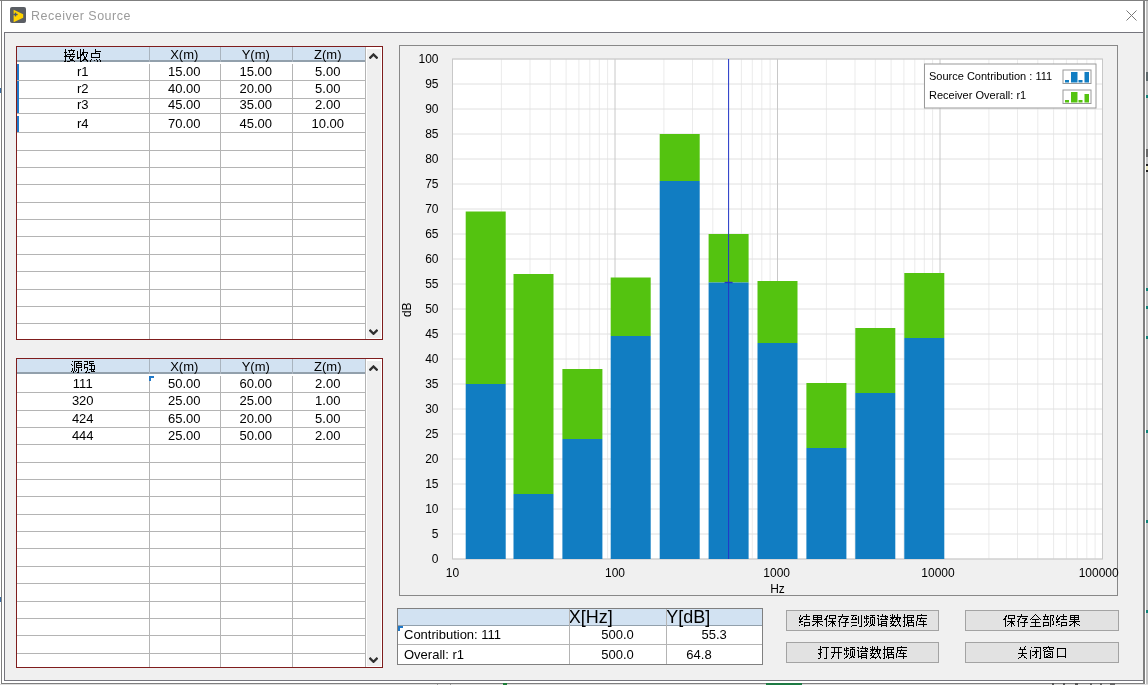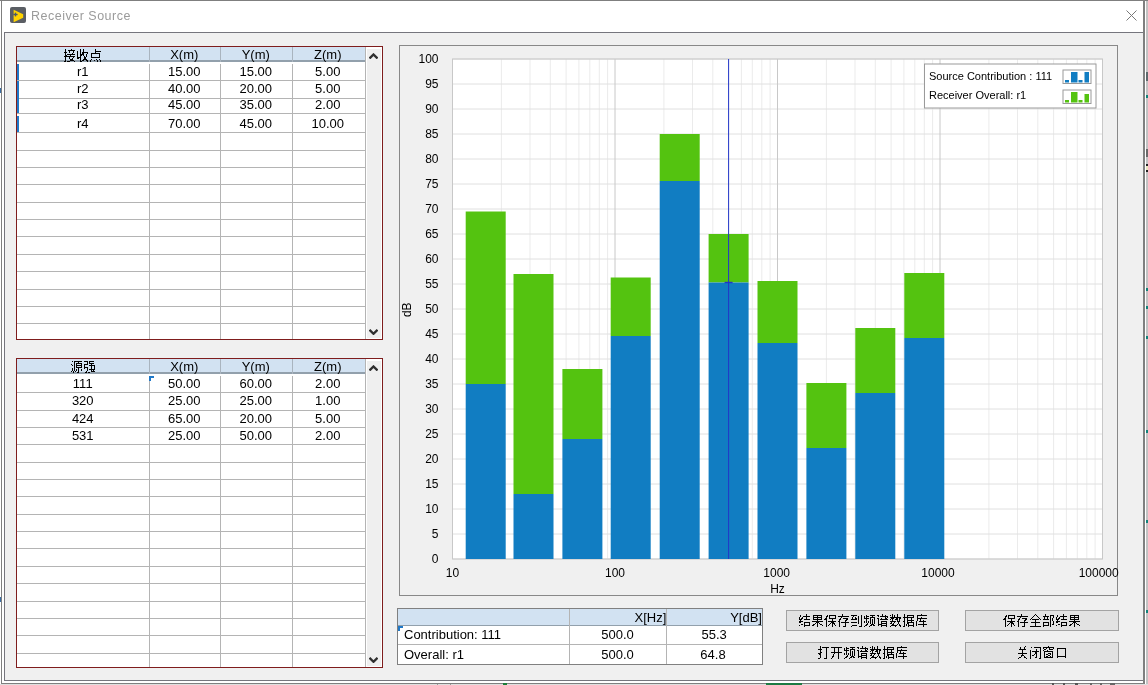--- a/index.html
+++ b/index.html
@@ -14,21 +14,21 @@
 .cols{position:absolute;left:0;width:100%}
 .trow{position:absolute;left:0;width:347.5px;height:17.35px;border-bottom:1px solid #b4b4b4}
 .cell{position:absolute;top:0;height:16px;line-height:16px;text-align:center;font-size:13px;color:#000}
 .tick{position:absolute;left:0;top:0;width:2px;height:16.35px;background:#1f78c8}
 .sba{position:absolute}
 .sbstrip{position:absolute;left:347.5px;top:0;width:17.5px;background:#fff;border-left:1px solid #b4b4b4}
 .sbtrack{position:absolute;left:1.5px;top:1.5px;width:13.5px;background:#efefef}
 #chartpanel{position:absolute;left:399px;top:45px;width:719px;height:551px;border:1px solid #888;background:#f0f0f0}
 #btbl{position:absolute;left:397px;top:608px;width:366px;height:57px;border:1px solid #808080;background:#fff}
 .bhead{position:absolute;left:0;top:0;width:100%;height:17px;background:#d2e2f2;border-bottom:1px solid #92a0ac}
-.bhc{position:absolute;top:0;height:33px;line-height:17px;text-align:right;font-size:13px}
+.bhc{position:absolute;top:0;height:33px;line-height:17px;text-align:left;font-size:18px}
 .bvl{position:absolute;top:0;width:1px;height:55px;background:#b4b4b4}
 .brow{position:absolute;left:0;width:100%;border-bottom:1px solid #b4b4b4}
 .bc1{position:absolute;left:6px;top:0;height:18px;line-height:18px;font-size:13px}
 .bcv{position:absolute;top:0;height:18px;line-height:18px;text-align:center;font-size:13px}
 .bmark{position:absolute;left:0;top:0;width:5px;height:5px;border-left:2px solid #1f78c8;border-top:2px solid #1f78c8}
 .btn{position:absolute;background:#e2e2e2;border:1px solid #a3a3a3;display:flex;align-items:center;justify-content:center}
 #rightstrip{position:absolute;left:1146px;top:1px;width:2px;height:684px;background:#c2c2c2}
 #botstrip{position:absolute;left:0;top:684px;width:1148px;height:1px;background:#dedede}
 .speck{position:absolute}
 </style></head><body>
@@ -155,21 +155,21 @@
       <div class="cell" style="left:203px;width:71.5px">25.00</div>
       <div class="cell" style="left:274.5px;width:72.5px">1.00</div>
     </div>
     <div class="trow" style="top:51.70px">
       <div class="cell" style="left:0px;width:131.5px">424</div>
       <div class="cell" style="left:131.5px;width:71.5px">65.00</div>
       <div class="cell" style="left:203px;width:71.5px">20.00</div>
       <div class="cell" style="left:274.5px;width:72.5px">5.00</div>
     </div>
     <div class="trow" style="top:69.05px">
-      <div class="cell" style="left:0px;width:131.5px">531</div>
+      <div class="cell" style="left:0px;width:131.5px">444</div>
       <div class="cell" style="left:131.5px;width:71.5px">25.00</div>
       <div class="cell" style="left:203px;width:71.5px">50.00</div>
       <div class="cell" style="left:274.5px;width:72.5px">2.00</div>
     </div>
     <div class="trow" style="top:86.40px"></div>
     <div class="trow" style="top:103.75px"></div>
     <div class="trow" style="top:121.10px"></div>
     <div class="trow" style="top:138.45px"></div>
     <div class="trow" style="top:155.80px"></div>
     <div class="trow" style="top:173.15px"></div>
@@ -321,21 +321,21 @@
     <div class="bvl" style="left:268.3px"></div>
     <div class="brow" style="top:17px;height:18.5px">
       <div class="bmark"></div>
       <div class="bc1">Contribution: 111</div>
       <div class="bcv" style="left:170.8px;width:97.5px">500.0</div>
       <div class="bcv" style="left:268.3px;width:95.7px">55.3</div>
     </div>
     <div class="brow" style="top:36.5px;height:18.5px;border-bottom:none">
       <div class="bc1">Overall: r1</div>
       <div class="bcv" style="left:170.8px;width:97.5px">500.0</div>
-      <div class="bcv" style="left:279px;width:72px">64.8</div>
+      <div class="bcv" style="left:265px;width:72px">64.8</div>
     </div>
   </div>
 <div class="btn" style="left:786px;top:610px;width:153px;height:21px">
     <div class="cjkc">
       <svg width="130" height="13" viewBox="0 0 130 13" style="display:block">
         <g>
           <path d="M8 0h1v1h-1zM44 0h1v1h-1zM84 0h1v1h-1zM94 0h1v1h-1zM99 0h1v1h-1zM106 0h1v1h-1zM123 0h1v1h-1zM2 1h1v1h-1zM8 1h1v1h-1zM15 1h9v1h-9zM29 1h1v1h-1zM31 1h7v1h-7zM44 1h1v1h-1zM53 1h6v1h-6zM63 1h1v1h-1zM68 1h1v1h-1zM72 1h5v1h-5zM79 1h2v1h-2zM84 1h1v1h-1zM87 1h1v1h-1zM92 1h1v1h-1zM94 1h1v1h-1zM96 1h1v1h-1zM99 1h1v1h-1zM106 1h1v1h-1zM109 1h7v1h-7zM119 1h10v1h-10zM2 2h1v1h-1zM5 2h7v1h-7zM15 2h1v1h-1zM19 2h1v1h-1zM23 2h1v1h-1zM28 2h2v1h-2zM31 2h1v1h-1zM37 2h1v1h-1zM40 2h11v1h-11zM55 2h1v1h-1zM60 2h1v1h-1zM63 2h1v1h-1zM66 2h1v1h-1zM68 2h3v1h-3zM74 2h1v1h-1zM80 2h1v1h-1zM82 2h8v1h-8zM94 2h1v1h-1zM96 2h1v1h-1zM99 2h1v1h-1zM106 2h1v1h-1zM109 2h1v1h-1zM115 2h1v1h-1zM119 2h1v1h-1zM1 3h1v1h-1zM4 3h1v1h-1zM8 3h1v1h-1zM15 3h9v1h-9zM28 3h1v1h-1zM31 3h1v1h-1zM37 3h1v1h-1zM43 3h1v1h-1zM54 3h1v1h-1zM57 3h1v1h-1zM60 3h1v1h-1zM63 3h1v1h-1zM66 3h1v1h-1zM68 3h1v1h-1zM72 3h5v1h-5zM87 3h1v1h-1zM89 3h1v1h-1zM92 3h11v1h-11zM105 3h11v1h-11zM119 3h1v1h-1zM123 3h1v1h-1zM1 4h1v1h-1zM3 4h2v1h-2zM8 4h1v1h-1zM15 4h1v1h-1zM19 4h1v1h-1zM23 4h1v1h-1zM27 4h2v1h-2zM31 4h7v1h-7zM42 4h1v1h-1zM45 4h5v1h-5zM54 4h1v1h-1zM57 4h2v1h-2zM60 4h1v1h-1zM63 4h1v1h-1zM66 4h5v1h-5zM72 4h1v1h-1zM76 4h1v1h-1zM79 4h2v1h-2zM83 4h1v1h-1zM87 4h2v1h-2zM93 4h3v1h-3zM98 4h2v1h-2zM101 4h2v1h-2zM106 4h1v1h-1zM109 4h1v1h-1zM113 4h1v1h-1zM119 4h10v1h-10zM1 5h3v1h-3zM6 5h6v1h-6zM15 5h9v1h-9zM26 5h3v1h-3zM34 5h1v1h-1zM41 5h2v1h-2zM48 5h2v1h-2zM53 5h6v1h-6zM60 5h1v1h-1zM63 5h1v1h-1zM68 5h1v1h-1zM72 5h1v1h-1zM74 5h1v1h-1zM76 5h1v1h-1zM80 5h1v1h-1zM82 5h8v1h-8zM92 5h1v1h-1zM94 5h1v1h-1zM97 5h3v1h-3zM101 5h1v1h-1zM106 5h1v1h-1zM109 5h1v1h-1zM113 5h1v1h-1zM119 5h1v1h-1zM122 5h1v1h-1zM2 6h1v1h-1zM19 6h1v1h-1zM28 6h1v1h-1zM34 6h1v1h-1zM41 6h1v1h-1zM47 6h2v1h-2zM60 6h1v1h-1zM63 6h1v1h-1zM68 6h1v1h-1zM72 6h1v1h-1zM74 6h1v1h-1zM76 6h1v1h-1zM80 6h1v1h-1zM94 6h1v1h-1zM99 6h1v1h-1zM101 6h1v1h-1zM106 6h1v1h-1zM109 6h7v1h-7zM119 6h1v1h-1zM122 6h1v1h-1zM125 6h1v1h-1zM1 7h4v1h-4zM14 7h11v1h-11zM28 7h1v1h-1zM30 7h8v1h-8zM40 7h2v1h-2zM47 7h1v1h-1zM60 7h1v1h-1zM63 7h1v1h-1zM66 7h1v1h-1zM68 7h1v1h-1zM70 7h1v1h-1zM72 7h1v1h-1zM74 7h1v1h-1zM76 7h1v1h-1zM80 7h1v1h-1zM83 7h6v1h-6zM92 7h6v1h-6zM99 7h3v1h-3zM105 7h2v1h-2zM109 7h1v1h-1zM113 7h1v1h-1zM118 7h1v1h-1zM121 7h7v1h-7zM1 8h2v1h-2zM6 8h6v1h-6zM18 8h3v1h-3zM28 8h1v1h-1zM33 8h3v1h-3zM41 8h1v1h-1zM43 8h8v1h-8zM53 8h6v1h-6zM60 8h1v1h-1zM63 8h1v1h-1zM66 8h1v1h-1zM68 8h1v1h-1zM70 8h1v1h-1zM72 8h1v1h-1zM74 8h1v1h-1zM76 8h1v1h-1zM80 8h1v1h-1zM83 8h1v1h-1zM88 8h1v1h-1zM93 8h1v1h-1zM96 8h1v1h-1zM100 8h1v1h-1zM106 8h1v1h-1zM109 8h7v1h-7zM118 8h1v1h-1zM125 8h1v1h-1zM6 9h1v1h-1zM11 9h1v1h-1zM17 9h1v1h-1zM19 9h1v1h-1zM21 9h1v1h-1zM28 9h1v1h-1zM32 9h1v1h-1zM34 9h3v1h-3zM41 9h1v1h-1zM47 9h1v1h-1zM60 9h1v1h-1zM63 9h1v1h-1zM69 9h1v1h-1zM72 9h1v1h-1zM74 9h1v1h-1zM76 9h1v1h-1zM80 9h1v1h-1zM83 9h6v1h-6zM92 9h2v1h-2zM95 9h1v1h-1zM100 9h1v1h-1zM106 9h1v1h-1zM109 9h2v1h-2zM115 9h1v1h-1zM118 9h1v1h-1zM125 9h1v1h-1zM3 10h2v1h-2zM6 10h1v1h-1zM11 10h1v1h-1zM15 10h2v1h-2zM19 10h1v1h-1zM22 10h2v1h-2zM28 10h1v1h-1zM31 10h1v1h-1zM34 10h1v1h-1zM36 10h1v1h-1zM41 10h1v1h-1zM47 10h1v1h-1zM63 10h1v1h-1zM68 10h2v1h-2zM73 10h3v1h-3zM80 10h4v1h-4zM88 10h1v1h-1zM94 10h2v1h-2zM99 10h1v1h-1zM101 10h1v1h-1zM106 10h1v1h-1zM108 10h1v1h-1zM110 10h1v1h-1zM115 10h1v1h-1zM118 10h1v1h-1zM120 10h9v1h-9zM1 11h1v1h-1zM6 11h6v1h-6zM14 11h2v1h-2zM19 11h1v1h-1zM24 11h1v1h-1zM28 11h1v1h-1zM30 11h1v1h-1zM34 11h1v1h-1zM37 11h1v1h-1zM41 11h1v1h-1zM47 11h1v1h-1zM54 11h5v1h-5zM63 11h1v1h-1zM67 11h2v1h-2zM72 11h2v1h-2zM75 11h2v1h-2zM80 11h1v1h-1zM83 11h6v1h-6zM93 11h6v1h-6zM101 11h2v1h-2zM106 11h1v1h-1zM108 11h1v1h-1zM110 11h6v1h-6zM118 11h1v1h-1zM125 11h1v1h-1zM6 12h1v1h-1zM19 12h1v1h-1zM28 12h1v1h-1zM34 12h1v1h-1zM41 12h1v1h-1zM45 12h3v1h-3zM53 12h1v1h-1zM61 12h3v1h-3zM66 12h1v1h-1zM71 12h1v1h-1zM83 12h1v1h-1zM88 12h1v1h-1zM92 12h1v1h-1zM97 12h1v1h-1zM102 12h1v1h-1zM105 12h2v1h-2zM110 12h1v1h-1zM115 12h1v1h-1zM125 12h1v1h-1z" fill="#000"></path>
         </g>
       </svg>
     </div>

